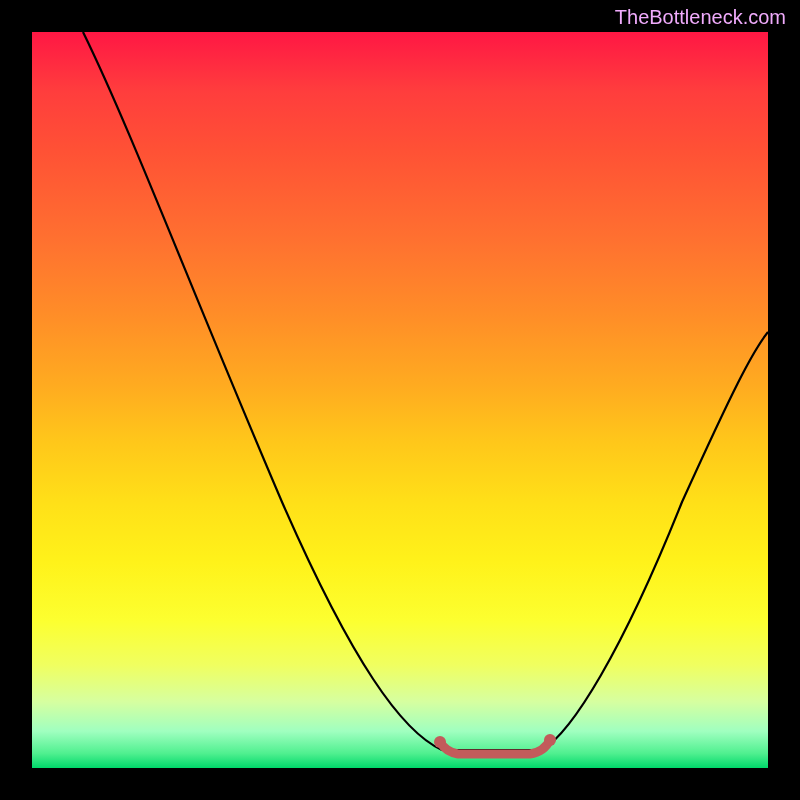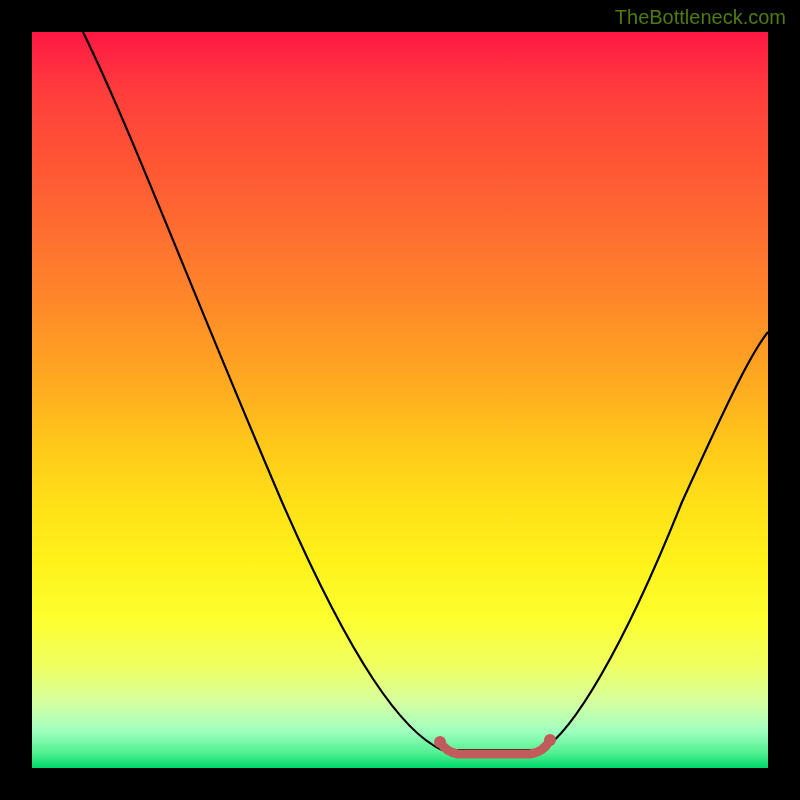--- a/index.html
+++ b/index.html
@@ -8,21 +8,21 @@
     width: 800px;
     height: 800px;
     background: #000;
     position: relative;
     font-family: Arial, sans-serif;
   }
   .watermark {
     position: absolute;
     top: 6px;
     right: 14px;
-    color: #4d7c0f;
+    color: #f0abfc;
     font-size: 20px;
     font-weight: 500;
     z-index: 10;
   }
   .plot-area {
     position: absolute;
     left: 32px;
     top: 32px;
     width: 736px;
     height: 736px;

